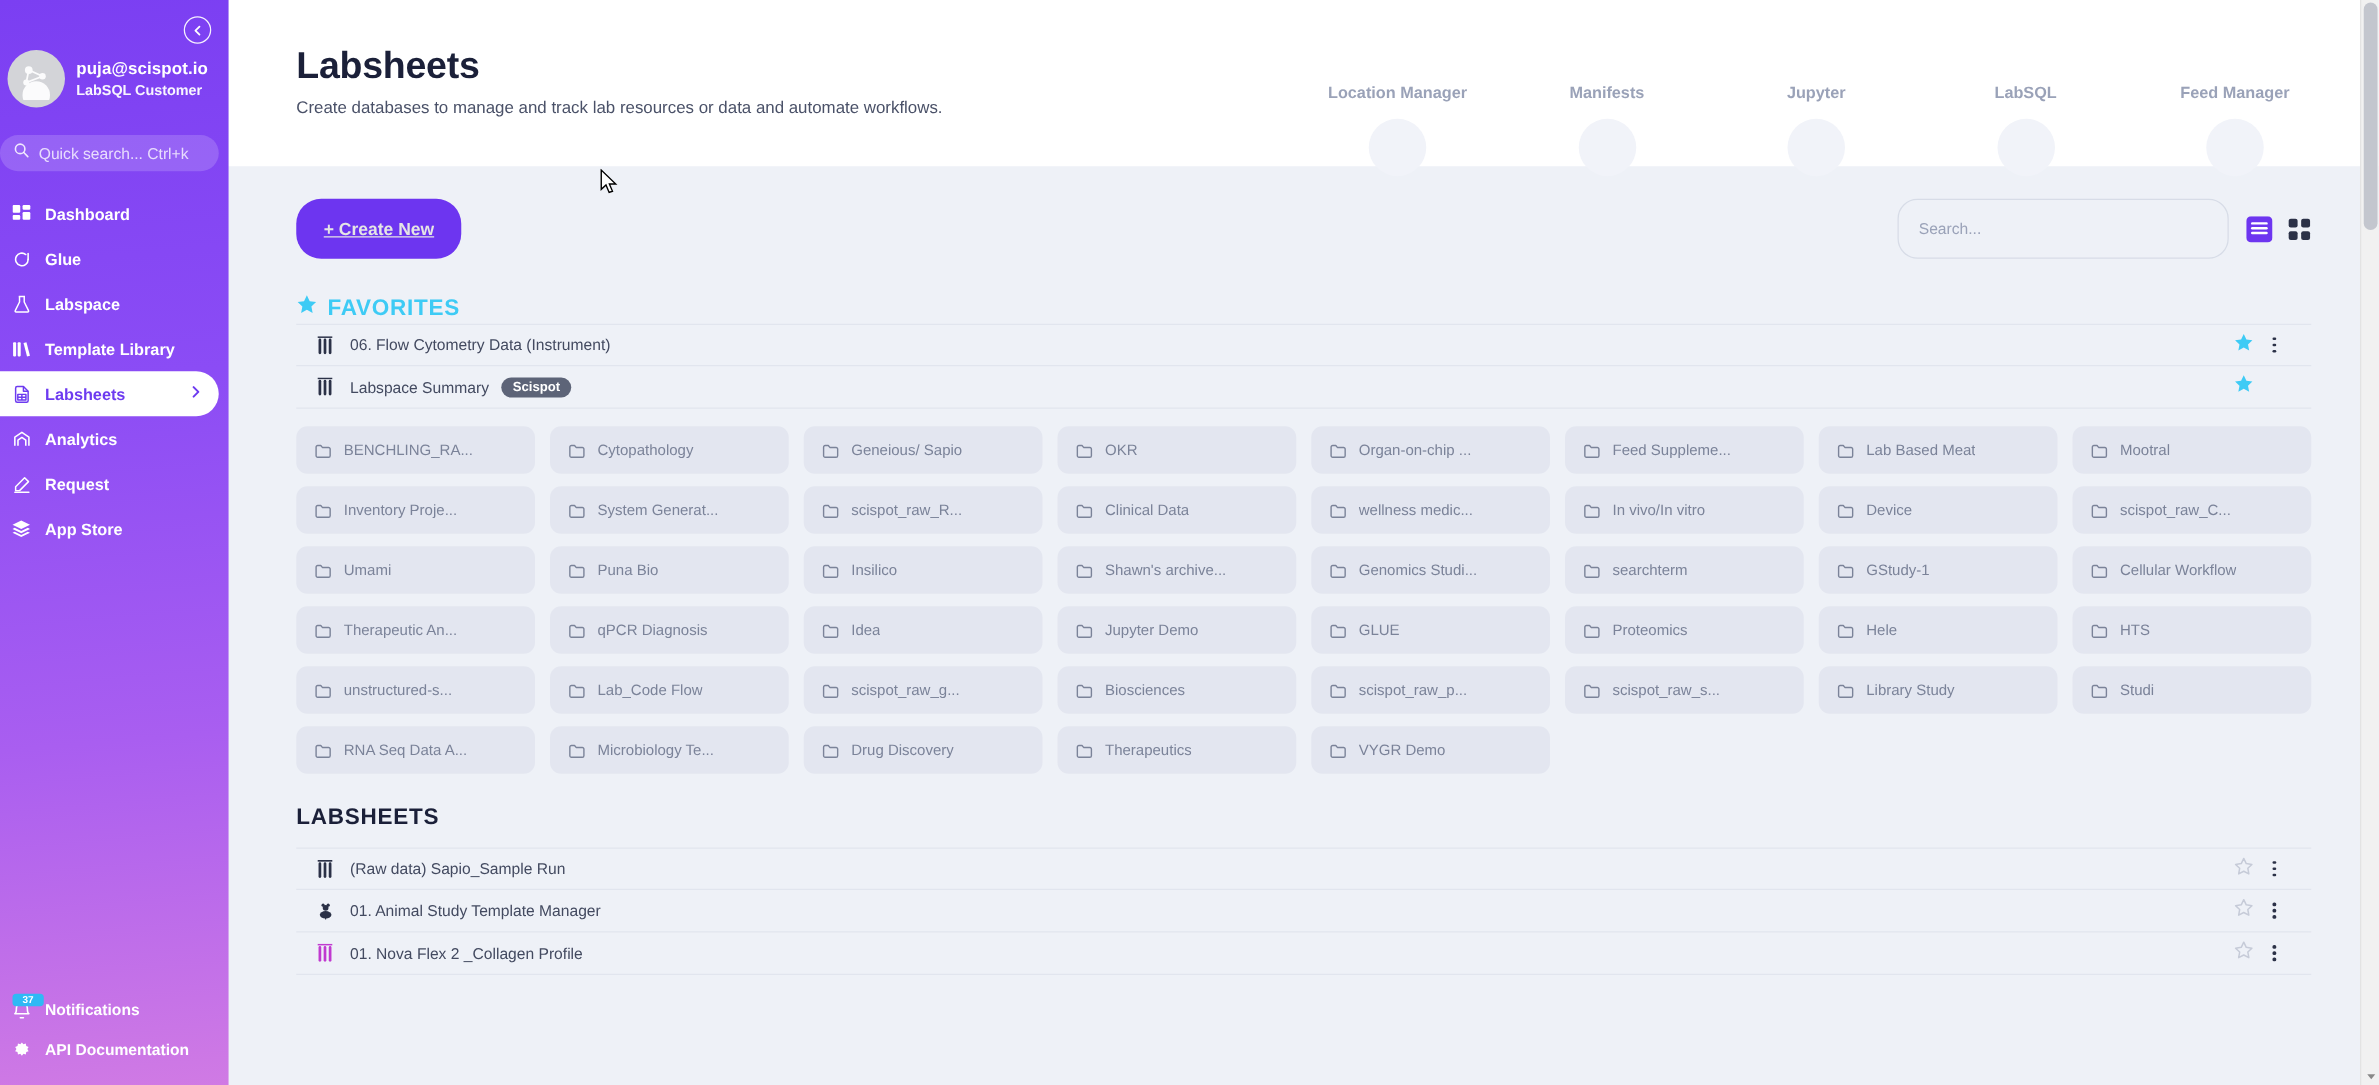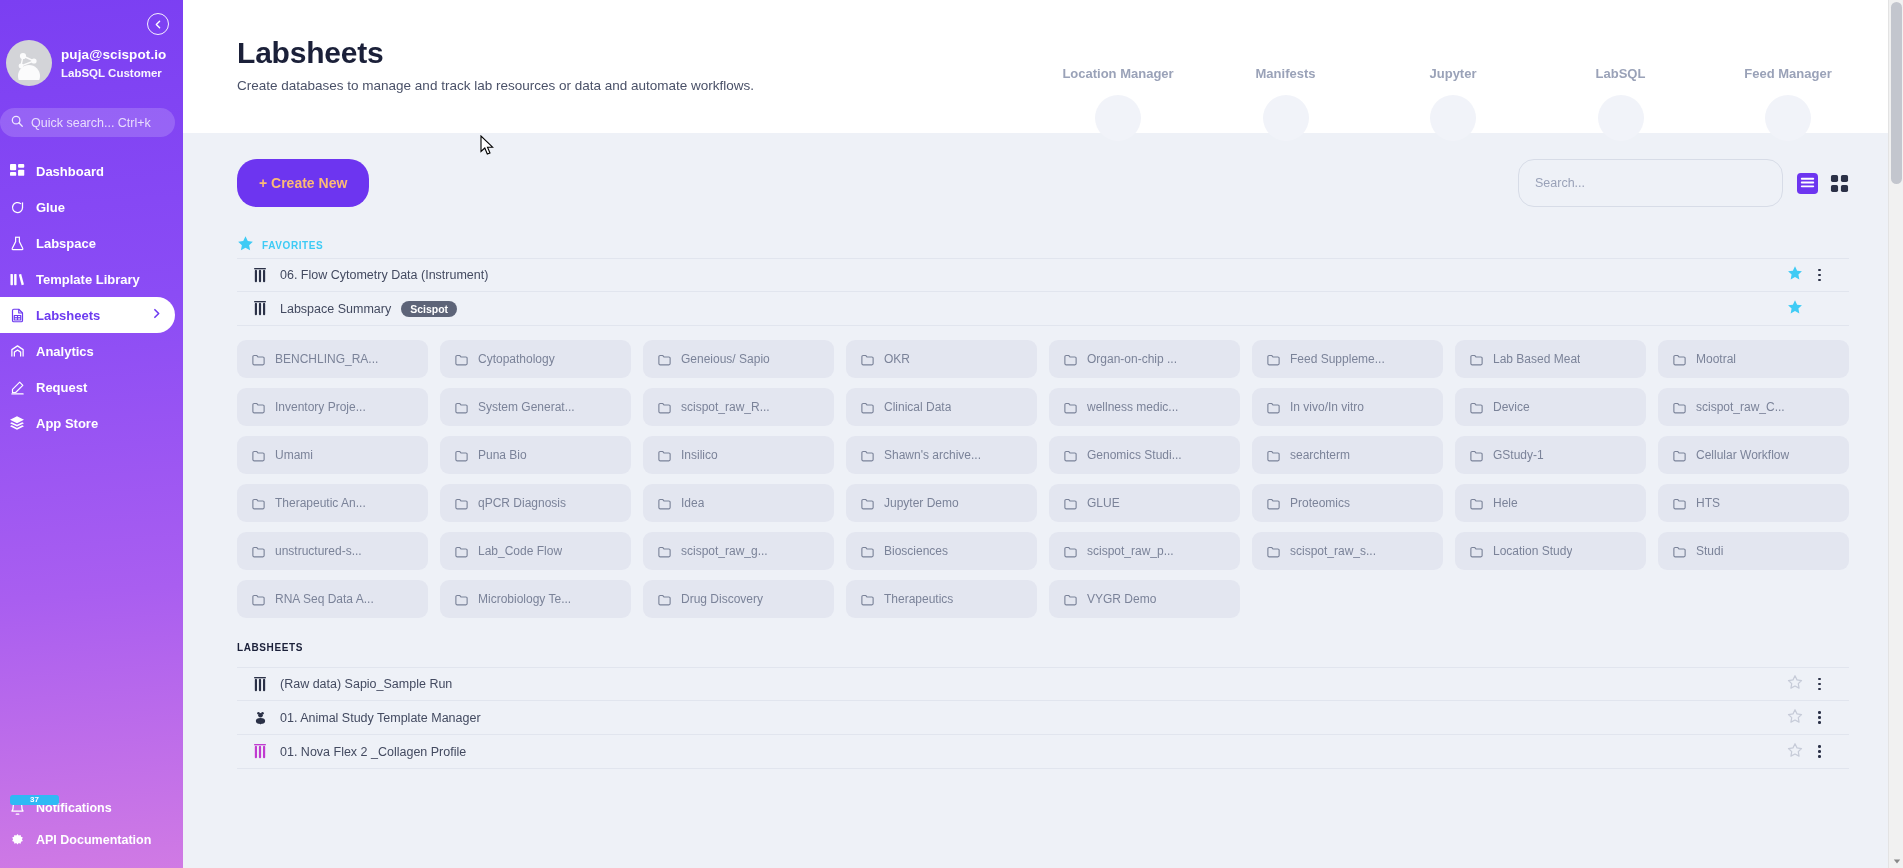--- a/index.html
+++ b/index.html
@@ -73,21 +73,21 @@
 
   .sidebar-bottom { margin-top: auto; padding-bottom: 12px; }
   .bottom-item {
     height: 32px; display: flex; align-items: center; gap: 10px;
     padding-left: 8px; font-size: 12.5px; font-weight: 600; cursor: pointer;
   }
   .bell-wrap { position: relative; width: 18px; display:flex; justify-content:center; }
   .badge {
     position: absolute; top: -6px; left: 2px;
     background: #2fb9f5; color: #fff; font-size: 8px; font-weight: 700;
-    border-radius: 3px; padding: 0 20px; line-height: 10px; min-width: 14px; text-align: center;
+    border-radius: 3px; padding: 0 8px; line-height: 10px; min-width: 14px; text-align: center;
   }
 
   
   .main { flex: 1; height: 868px; position: relative; overflow: hidden; background: #eef1f7; }
   .topbar {
     background: #fff; height: 133px; position: relative;
     padding: 36px 0 0 54px;
   }
   .page-title { font-size: 30px; font-weight: 700; color: #1b2039; letter-spacing: -.2px; }
   .page-sub { font-size: 13.5px; color: #4a5168; margin-top: 8px; }
@@ -100,43 +100,43 @@
   .app-label { font-size: 13px; font-weight: 600; color: #9aa2b8; white-space: nowrap; }
   .app-bubble {
     width: 46px; height: 46px; border-radius: 50%;
     background: #f1f3f9; margin-top: 14px;
   }
 
   .content { padding: 0 54px 0 54px; position: relative; }
 
   .toolbar { display: flex; align-items: center; margin-top: 26px; position: relative; }
   .create-btn {
-    background: #6d35f0; color: #fdba74; border: 0;
+    background: #6d35f0; color: #e5e5e5; border: 0;
     font-family: inherit; font-size: 14px; font-weight: 700;
-    padding: 16px 22px; border-radius: 20px; cursor: pointer;
+    padding: 16px 22px; border-radius: 20px; cursor: pointer; text-decoration: underline;
   }
   .search-area { margin-left: auto; display: flex; align-items: center; gap: 14px; }
   .search-box {
     width: 265px; height: 48px; border-radius: 16px;
     border: 1px solid #d7dce7; background: transparent;
     display: flex; align-items: center; padding: 0 16px;
   }
   .search-box input {
     border: 0; outline: 0; background: transparent; width: 100%;
     font-family: inherit; font-size: 12.5px; color: #3b4258;
   }
   .search-box input::placeholder { color: #9aa2b8; }
   .view-toggle { display: flex; align-items: center; gap: 12px; }
   .vt { cursor: pointer; display: flex; }
 
   .sect-head {
     display: flex; align-items: center; gap: 8px;
     margin-top: 28px; margin-bottom: 2px;
   }
-  .sect-title { font-size: 10px; font-weight: 700; letter-spacing: .6px; color: #1b2039; }
+  .sect-title { font-size: 18px; font-weight: 700; letter-spacing: .6px; color: #1b2039; }
   .sect-title.fav { color: #3ecbf5; }
 
   .row {
     display: flex; align-items: center;
     height: 34px; border-bottom: 1px solid #e1e5ee;
     padding-left: 12px; cursor: pointer;
   }
   .row:first-of-type { border-top: 1px solid #e1e5ee; }
   .row-ico { width: 22px; display: flex; justify-content: center; flex: 0 0 22px; }
   .row-name { font-size: 12.5px; color: #434a60; margin-left: 9px; white-space: nowrap; }
@@ -762,21 +762,21 @@
               </svg>
             </span>
             <span>scispot_raw_s...</span>
           </div>
           <div class="folder-chip">
             <span style="display:flex">
               <svg width="15" height="15" viewBox="0 0 24 24" fill="none" stroke="#7b8399" stroke-width="1.8" stroke-linejoin="round">
                 <path d="M3 7.5a2 2 0 0 1 2-2h4l2 2.4h8a2 2 0 0 1 2 2v8.6a2 2 0 0 1-2 2H5a2 2 0 0 1-2-2z"></path>
               </svg>
             </span>
-            <span>Location Study</span>
+            <span>Library Study</span>
           </div>
           <div class="folder-chip">
             <span style="display:flex">
               <svg width="15" height="15" viewBox="0 0 24 24" fill="none" stroke="#7b8399" stroke-width="1.8" stroke-linejoin="round">
                 <path d="M3 7.5a2 2 0 0 1 2-2h4l2 2.4h8a2 2 0 0 1 2 2v8.6a2 2 0 0 1-2 2H5a2 2 0 0 1-2-2z"></path>
               </svg>
             </span>
             <span>Studi</span>
           </div>
           <div class="folder-chip">

